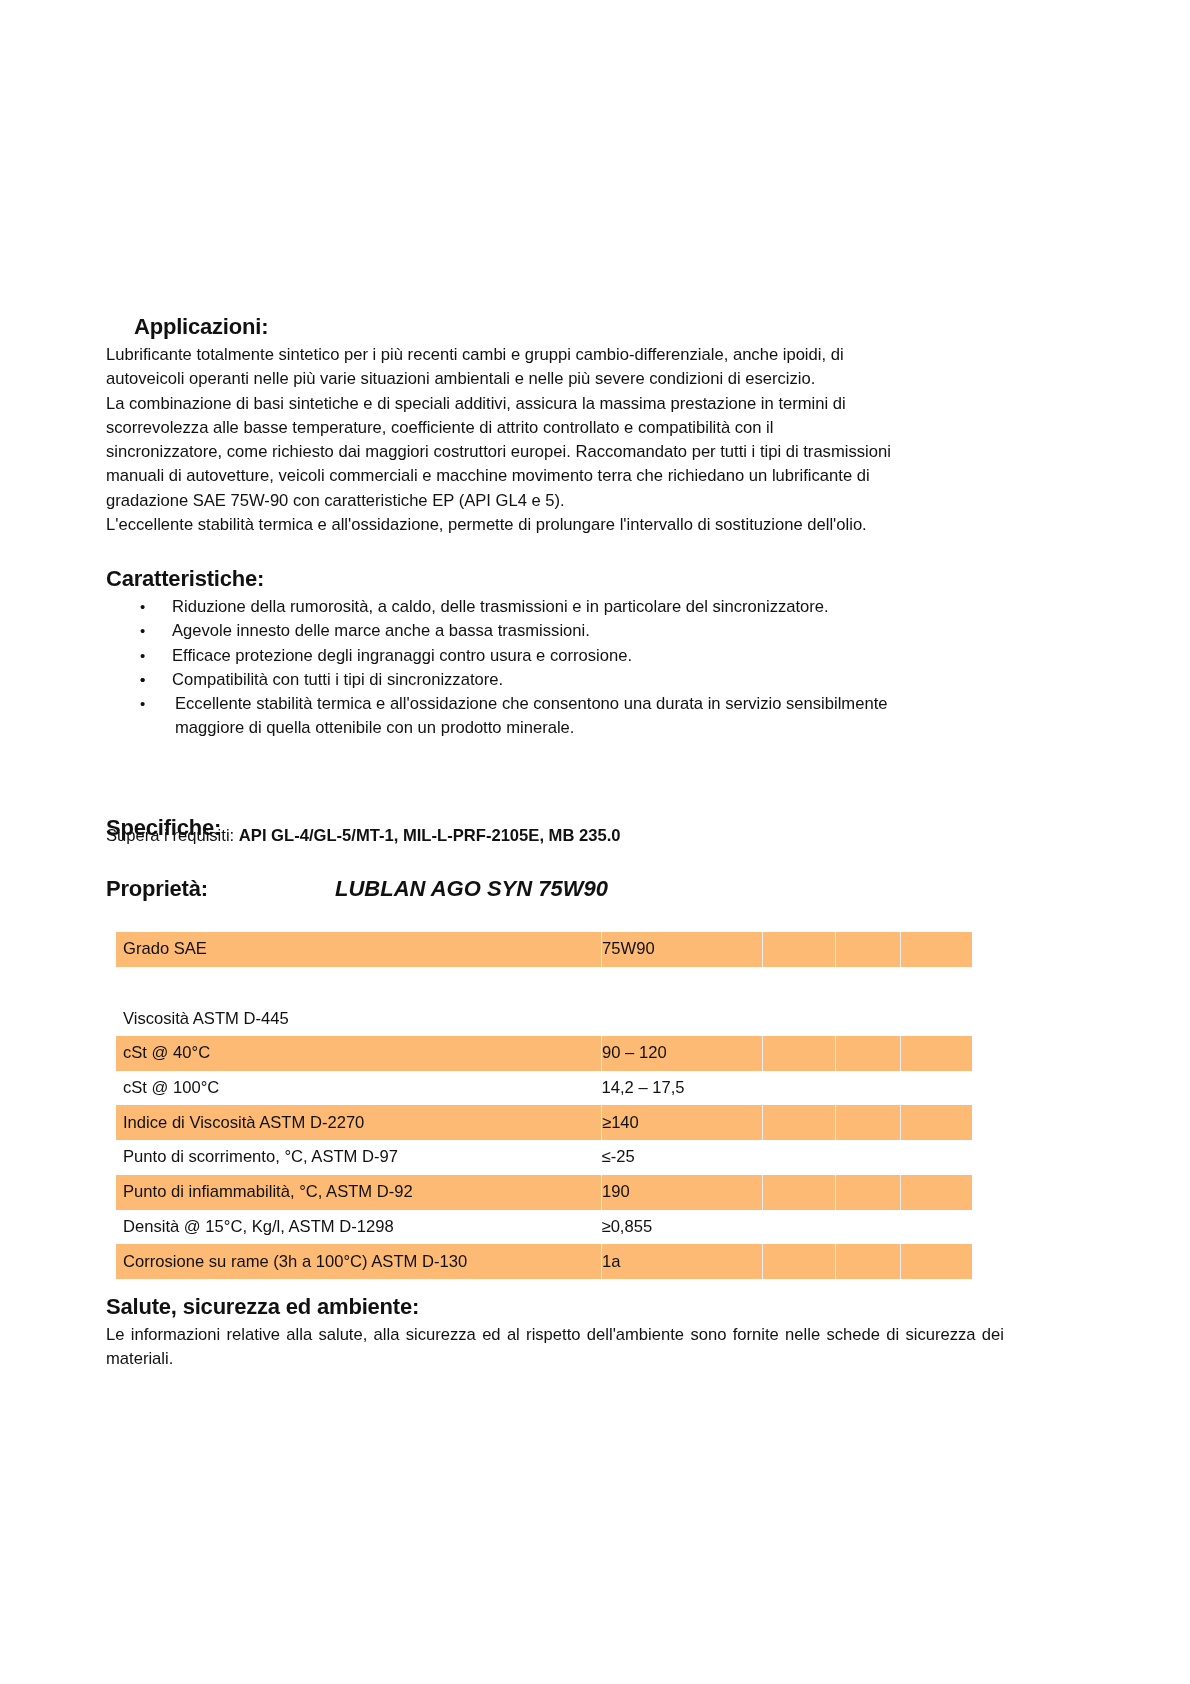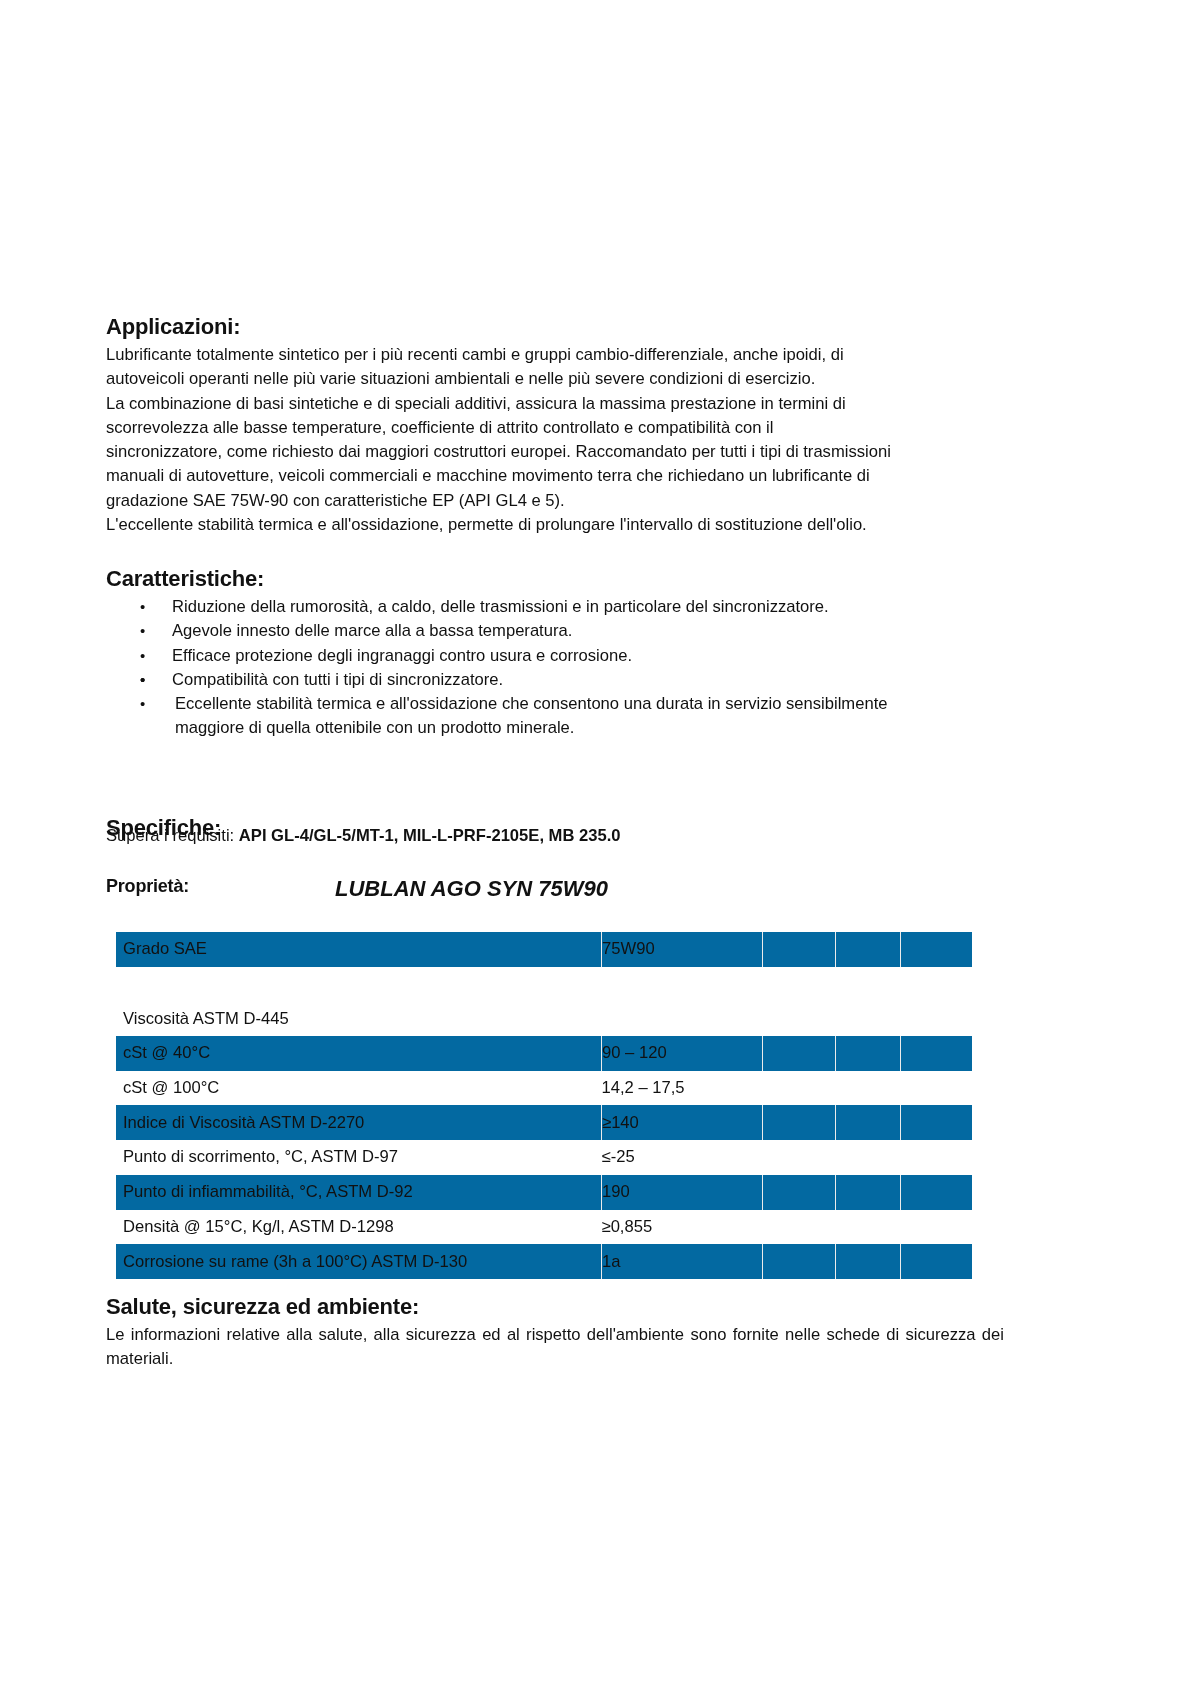--- a/index.html
+++ b/index.html
@@ -8,54 +8,54 @@
   .page { position:absolute; left:0; top:0; width:1190px; height:1684px; }
   .h { position:absolute; left:106px; font-weight:bold; font-size:22px; margin:0; letter-spacing:-0.2px; }
   .para { position:absolute; left:106px; width:900px; font-size:16.6px; line-height:24.3px; margin:0; }
   .para p { margin:0; white-space:nowrap; }
   .bullets { position:absolute; left:106px; top:595px; width:900px; margin:0; padding:0; list-style:none; font-size:16.6px; line-height:24.3px; }
   .bullets li { position:relative; padding-left:66px; white-space:nowrap; }
   .bullets li .dot { position:absolute; left:34px; top:0; font-size:15px; }
   .bullets li .cont { display:block; padding-left:3px; }
   .spec { position:absolute; left:106px; top:826px; font-size:16.6px; white-space:nowrap; }
   .spec b { font-weight:bold; }
-  .prop-title { position:absolute; top:876px; font-weight:bold; font-size:18px; }
+  .prop-title { position:absolute; top:876px; font-weight:bold; font-size:22px; }
   .prod { position:absolute; left:335px; top:876px; font-weight:bold; font-style:italic; font-size:22px;text-align:right; }
   table.props { position:absolute; left:116px; top:932px; width:856px; border-collapse:collapse; font-size:16.6px; }
   table.props td { height:34.7px; padding:0; vertical-align:middle; }
-  table.props tr.gray td { background:#0369a1; border-left:1px solid #ececec; }
+  table.props tr.gray td { background:#fdba74; border-left:1px solid #ececec; }
   table.props tr.gray td:first-child { border-left:none; }
   table.props tr.white td { background:#ffffff; }
   table.props tr.spacer td { height:34.7px; }
   td.lbl { width:484px; padding-left:7px !important; }
   td.val { width:162px; text-align:left; }
   td.e1 { width:73px; } td.e2 { width:65px; } td.e3 { width:72px; }
   .footer { position:absolute; left:106px; top:1323px; width:898px; font-size:16.6px; line-height:24.3px; text-align:justify; }
 </style>
 </head>
 <body>
 
 <div class="page">
 
-  <h2 class="h" style="top:314px;">Applicazioni:</h2>
+  <h2 class="h" style="top:314px;margin-left:28px;">Applicazioni:</h2>
   <div class="para" style="top:343px;">
     <p>Lubrificante totalmente sintetico per i più recenti cambi e gruppi cambio-differenziale, anche ipoidi, di</p>
     <p>autoveicoli operanti nelle più varie situazioni ambientali e nelle più severe condizioni di esercizio.</p>
     <p>La combinazione di basi sintetiche e di speciali additivi, assicura la massima prestazione in termini di</p>
     <p>scorrevolezza alle basse temperature, coefficiente di attrito controllato e compatibilità con il</p>
     <p>sincronizzatore, come richiesto dai maggiori costruttori europei. Raccomandato per tutti i tipi di trasmissioni</p>
     <p>manuali di autovetture, veicoli commerciali e macchine movimento terra che richiedano un lubrificante di</p>
     <p>gradazione SAE 75W-90 con caratteristiche EP (API GL4 e 5).</p>
     <p>L'eccellente stabilità termica e all'ossidazione, permette di prolungare l'intervallo di sostituzione dell'olio.</p>
   </div>
 
   <h2 class="h" style="top:566px;">Caratteristiche:</h2>
   <ul class="bullets">
     <li><span class="dot">•</span><span>Riduzione della rumorosità, a caldo, delle trasmissioni e in particolare del sincronizzatore.</span></li>
-    <li><span class="dot">•</span><span>Agevole innesto delle marce alla a bassa temperatura.</span></li>
+    <li><span class="dot">•</span><span>Agevole innesto delle marce anche a bassa trasmissioni.</span></li>
     <li><span class="dot">•</span><span>Efficace protezione degli ingranaggi contro usura e corrosione.</span></li>
     <li><span class="dot">•</span></li>
     <li><span class="dot">•</span><span>Compatibilità con tutti i tipi di sincronizzatore.</span></li>
     <li><span class="dot">•</span><span style="padding-left:3px">Eccellente stabilità termica e all'ossidazione che consentono una durata in servizio sensibilmente</span><span class="cont">maggiore di quella ottenibile con un prodotto minerale.</span></li>
   </ul>
 
   <h2 class="h" style="top:815px;">Specifiche:</h2>
   <div class="spec"><span>Supera i requisiti: </span><b>API GL-4/GL-5/MT-1,  MIL-L-PRF-2105E, MB 235.0</b></div>
 
   <h2 class="h prop-title">Proprietà:</h2>

